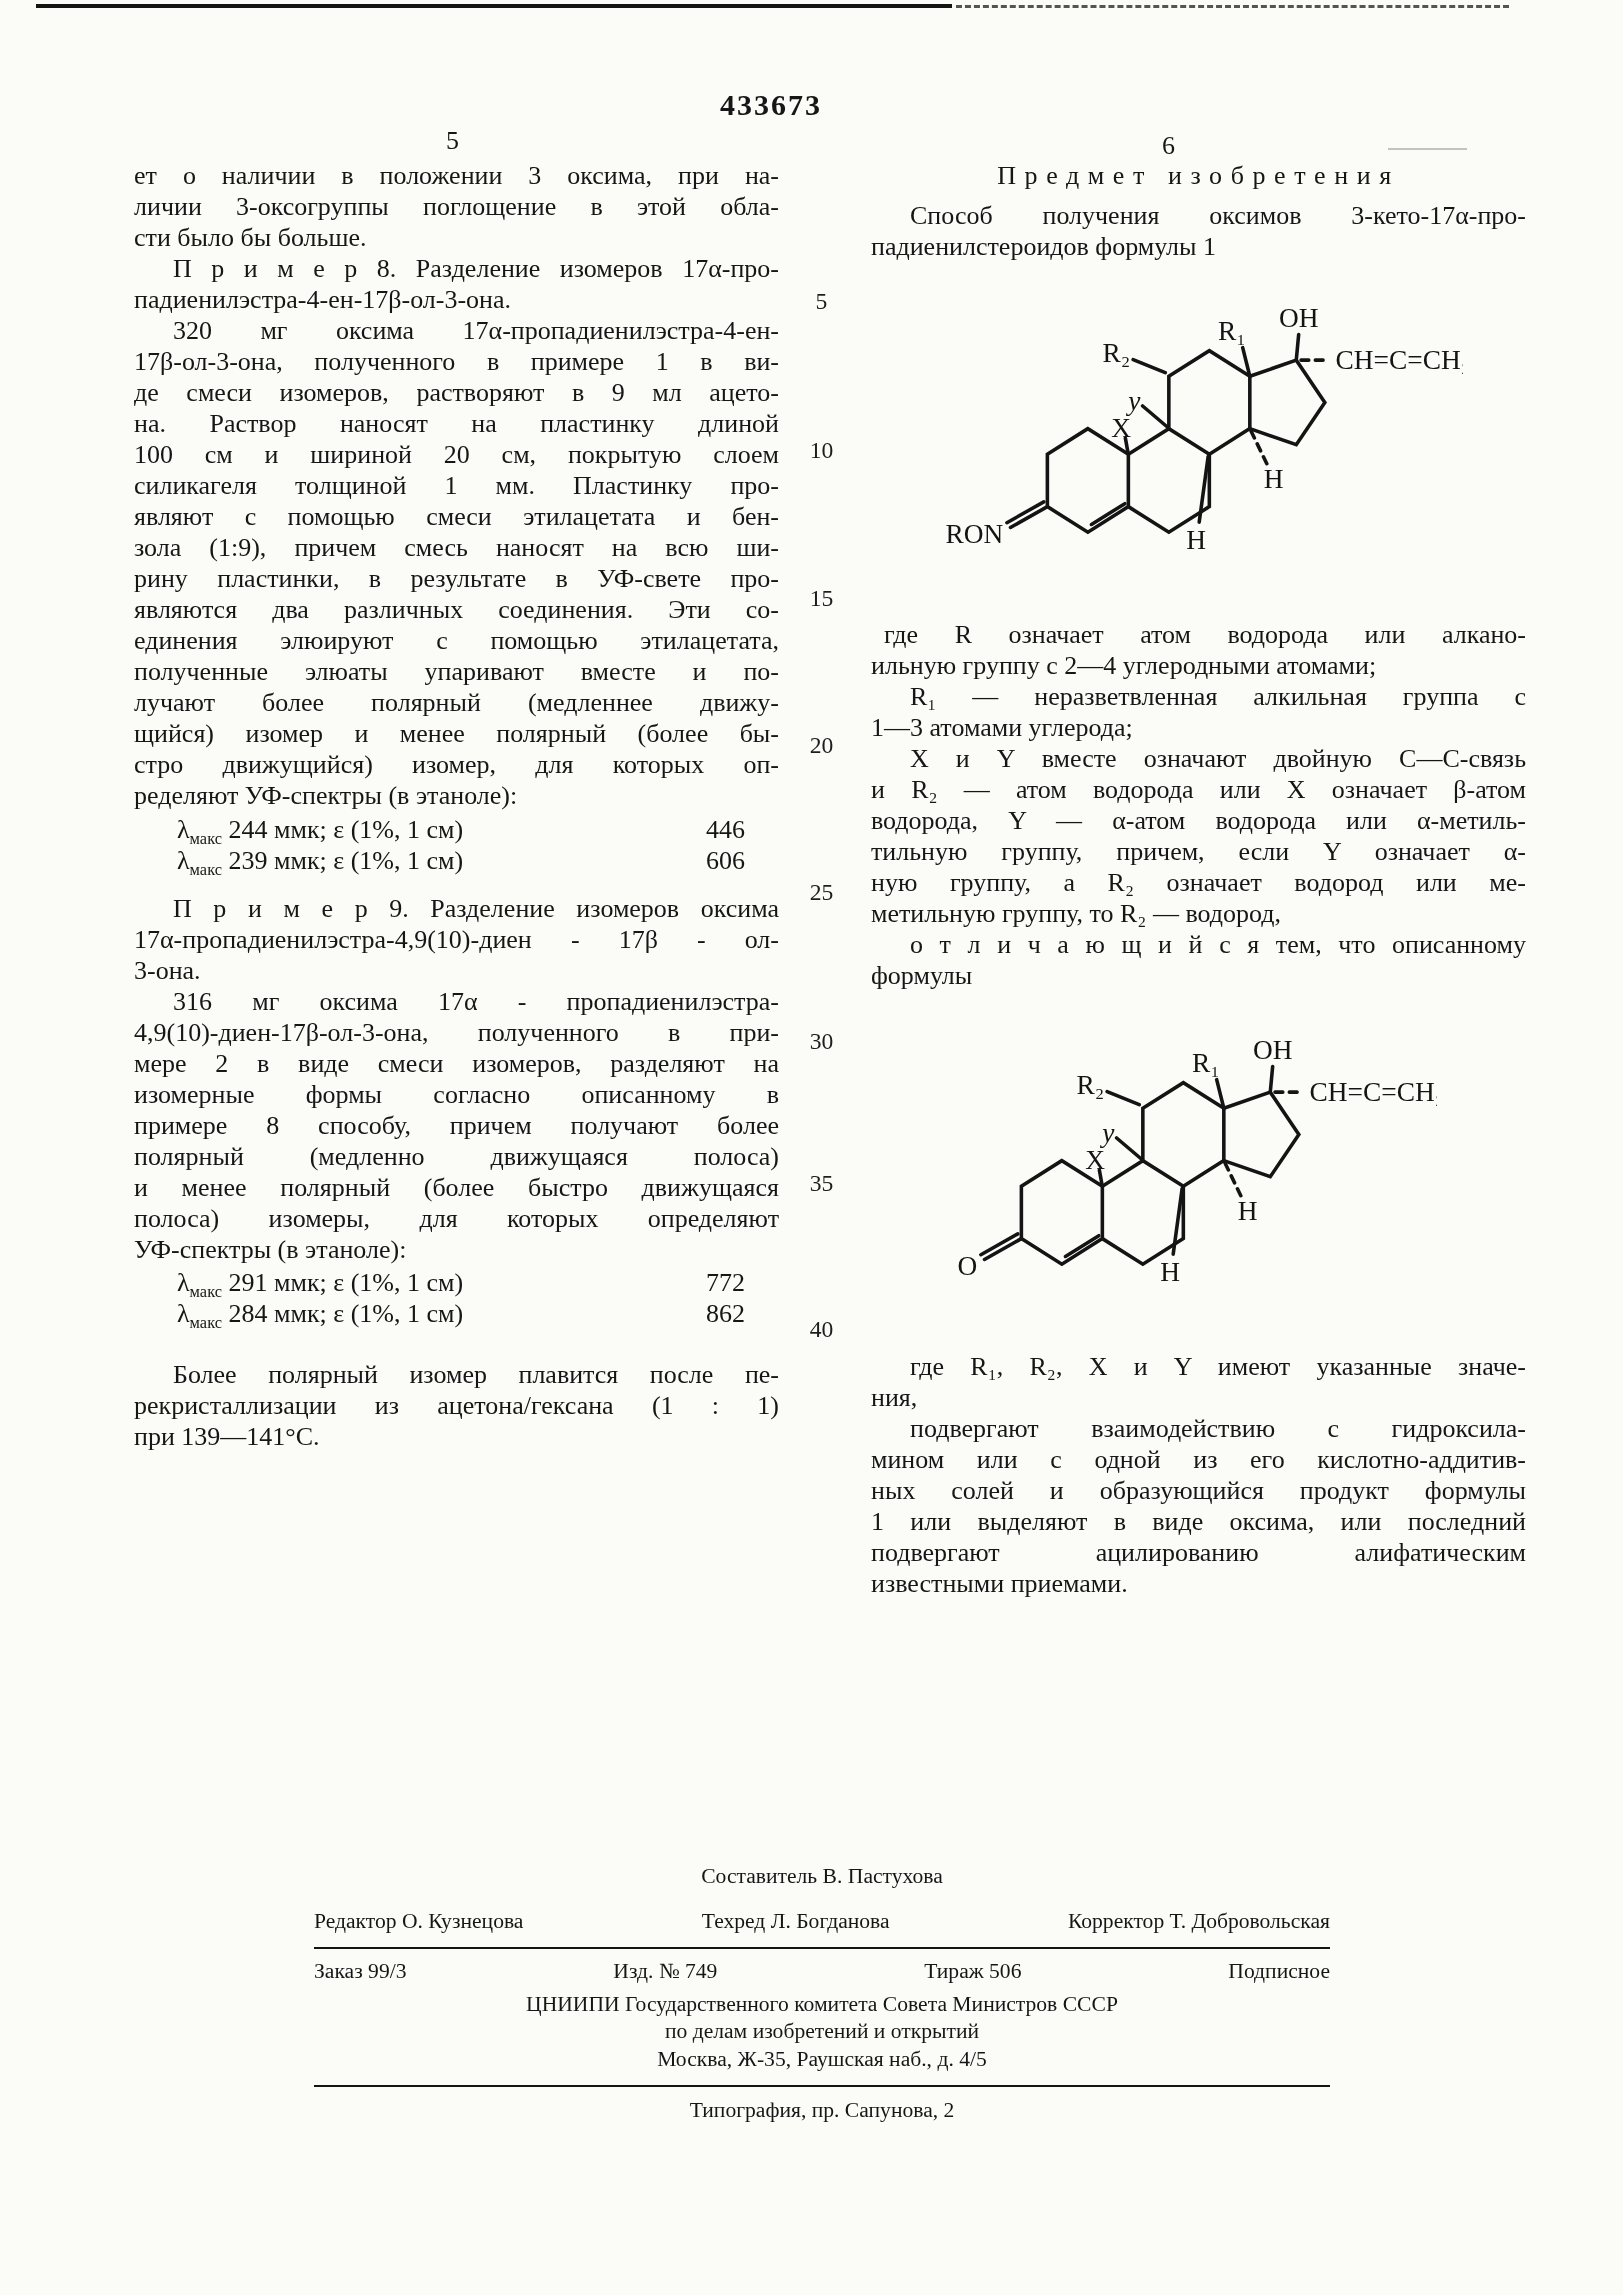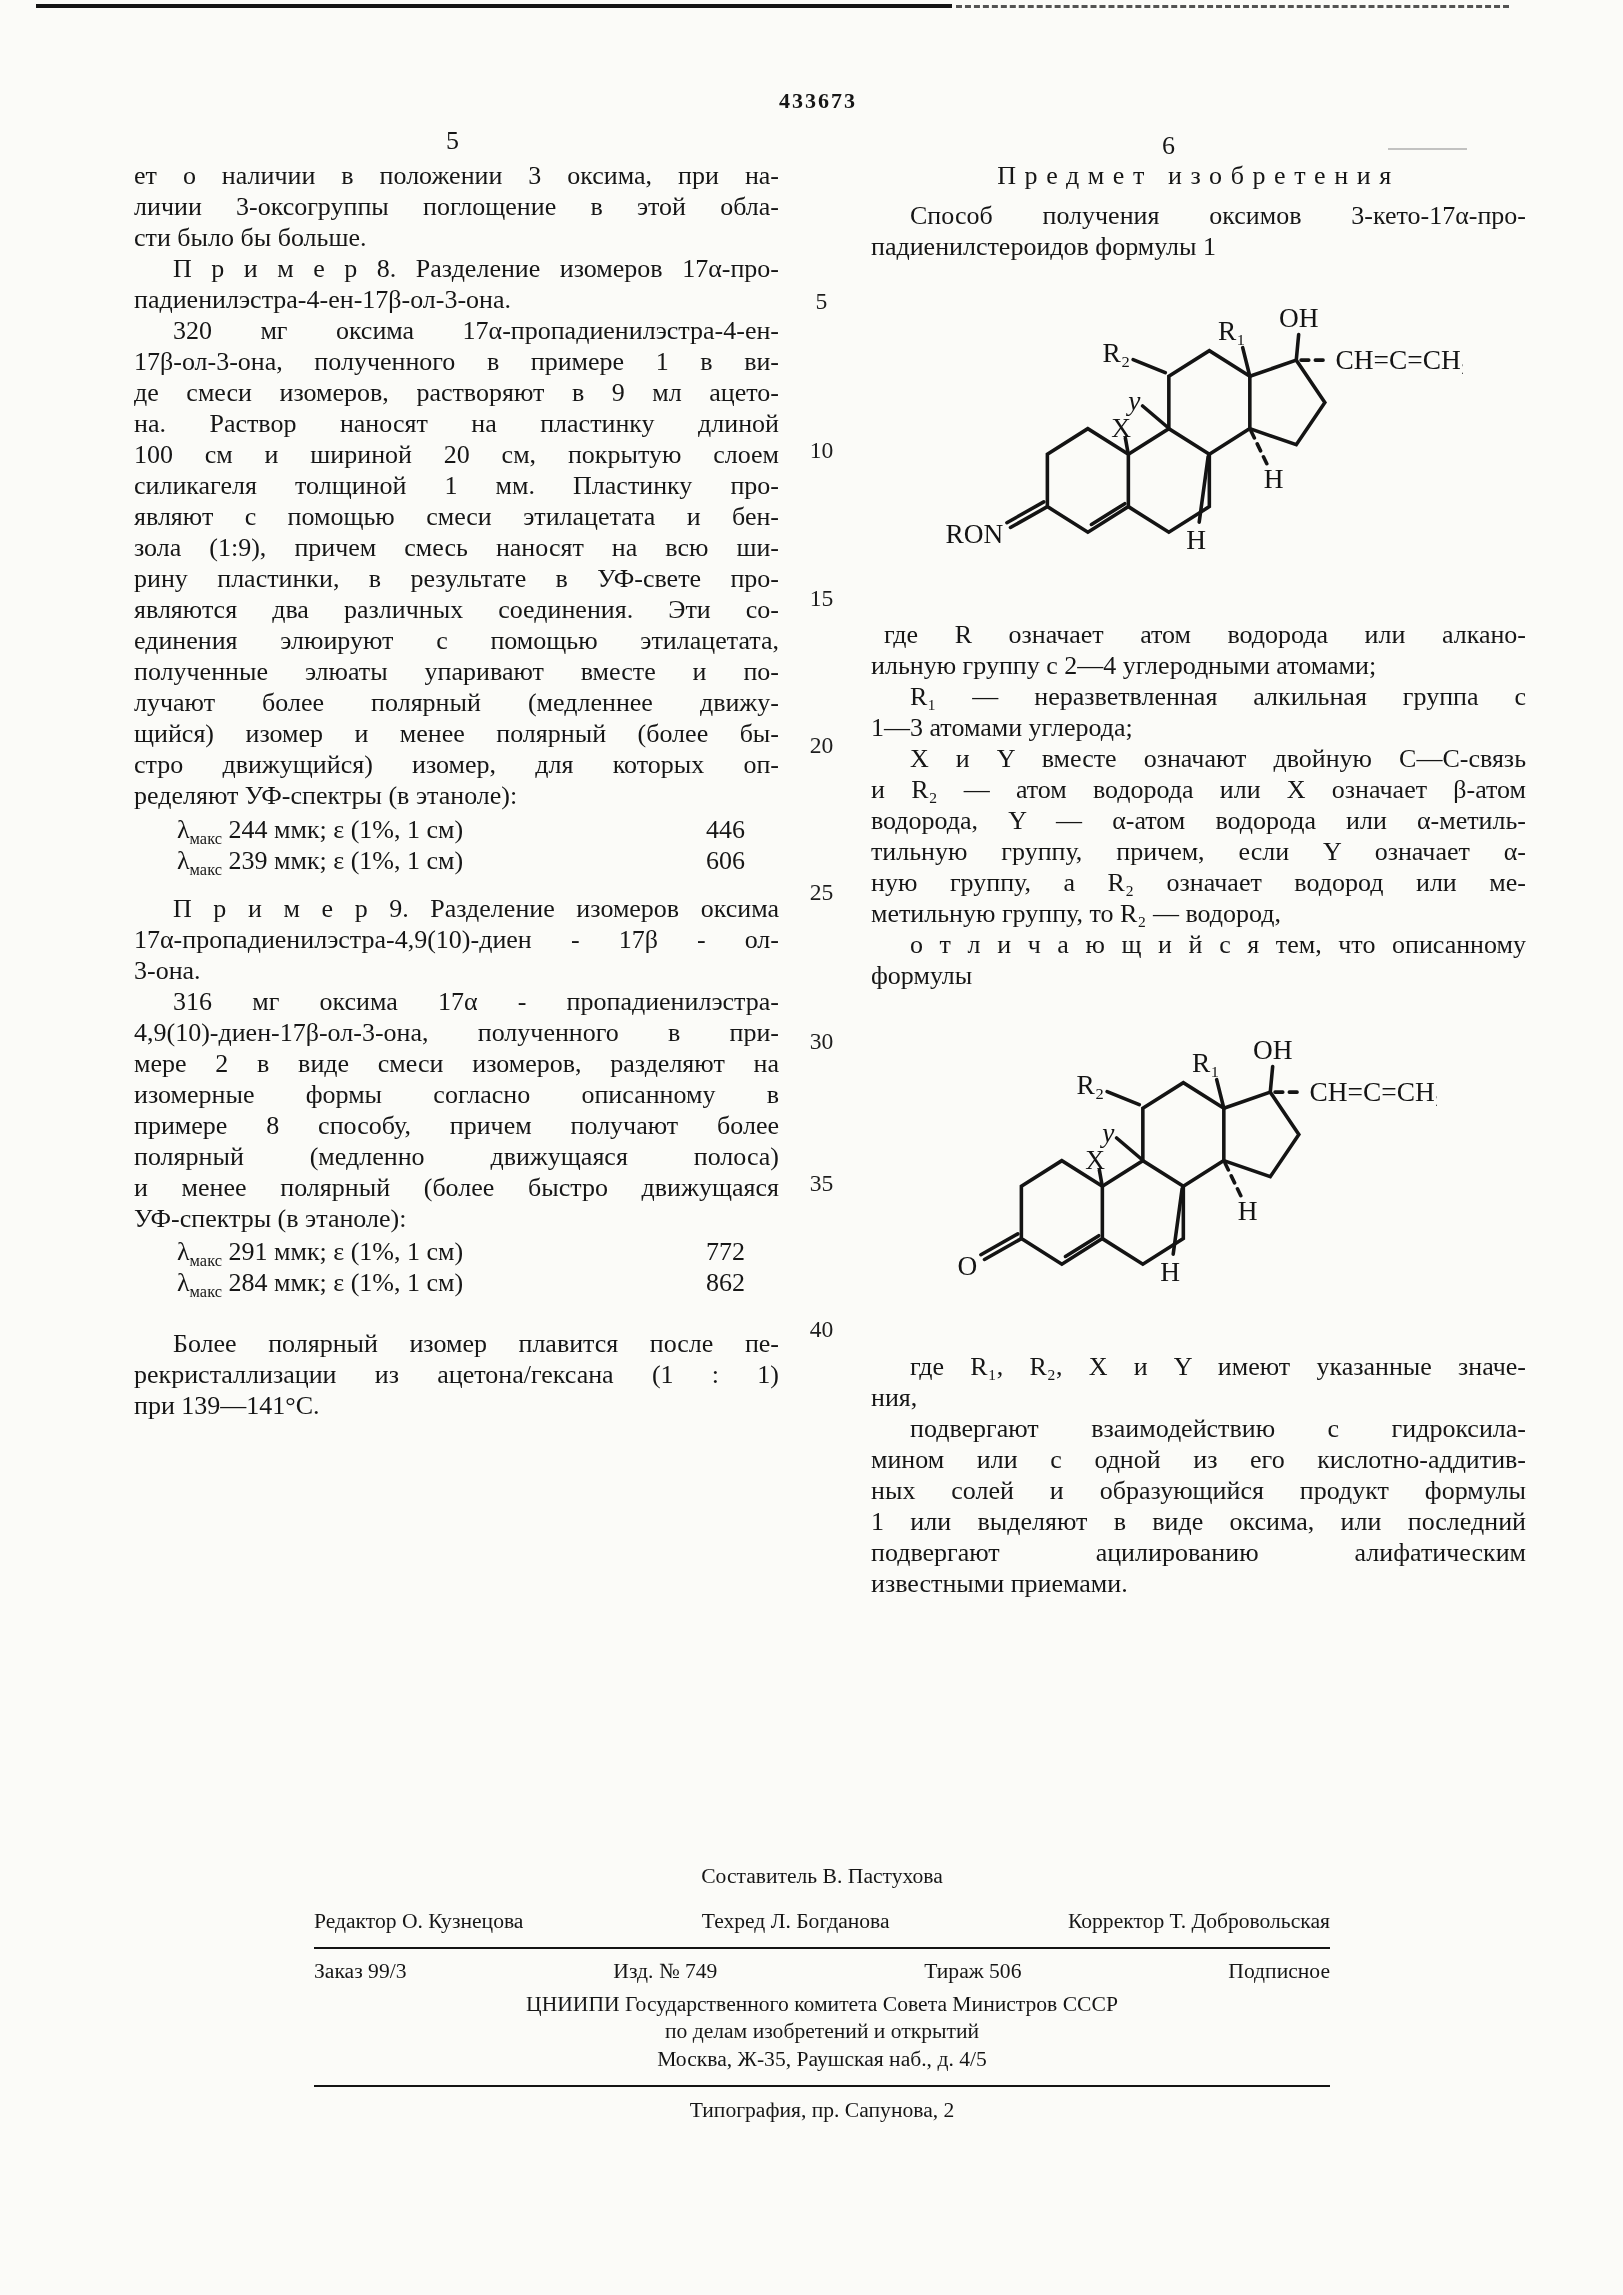--- a/index.html
+++ b/index.html
@@ -13,21 +13,21 @@
   }
   .page{position:absolute;inset:0;overflow:hidden;}
 
   
   .top-rule{position:absolute;left:36px;top:3.9px;width:916px;height:4.6px;background:#141414;}
   .top-rule-dashed{position:absolute;left:956px;top:5.2px;width:553px;border-top:3.3px dashed #2b2b2b;opacity:.8;}
   .corner-noise{position:absolute;left:1388px;top:148px;width:79px;height:5.2px;
     border-top:2px solid #8a8a8a;opacity:.5;}
 
   .patent-number{position:absolute;left:720px;top:88px;width:196px;
-    text-align:center;font-size:22px;font-weight:bold;letter-spacing:2px;}
+    text-align:left;font-size:30px;font-weight:bold;letter-spacing:2px;}
   .pageno{position:absolute;font-size:26px;}
   .pageno.left{left:446px;top:126px;}
   .pageno.right{left:1162px;top:131px;}
 
   
   .col{position:absolute;top:160px;font-size:26px;line-height:31px;}
   .col.left{left:134px;width:645px;}
   .col.right{left:871px;width:655px;}
 
   .line{text-align:justify;text-align-last:justify;white-space:normal;}
@@ -147,20 +147,21 @@
       </div>
     <div class="para">
 
     <div class="line">  316 мг оксима 17α - пропадиенилэстра-</div>
         <div class="line">4,9(10)-диен-17β-ол-3-она, полученного в при-</div>
         <div class="line">мере 2 в виде смеси изомеров, разделяют на</div>
         <div class="line">изомерные формы согласно описанному в</div>
         <div class="line">примере 8 способу, причем получают более</div>
         <div class="line">полярный (медленно движущаяся полоса)</div>
         <div class="line">и менее полярный (более быстро движущаяся</div>
+        <div class="line">полоса) изомеры, для которых определяют</div>
         <div class="line">УФ-спектры (в этаноле):</div>
       </div>
     <div class="spectra">
 
         <div class="spec-row">
           <span class="spec-label"><span>λ</span><sub>макс</sub><span> 291 ммк; ε (1%, 1 см)</span></span>
           <span class="spec-value">772</span>
         </div>
 
         <div class="spec-row">

